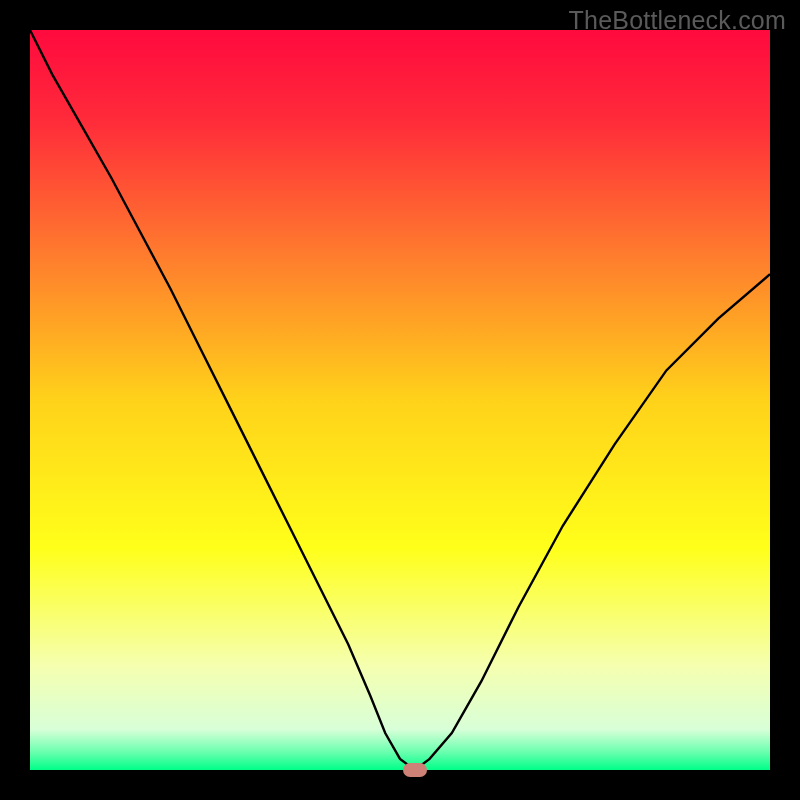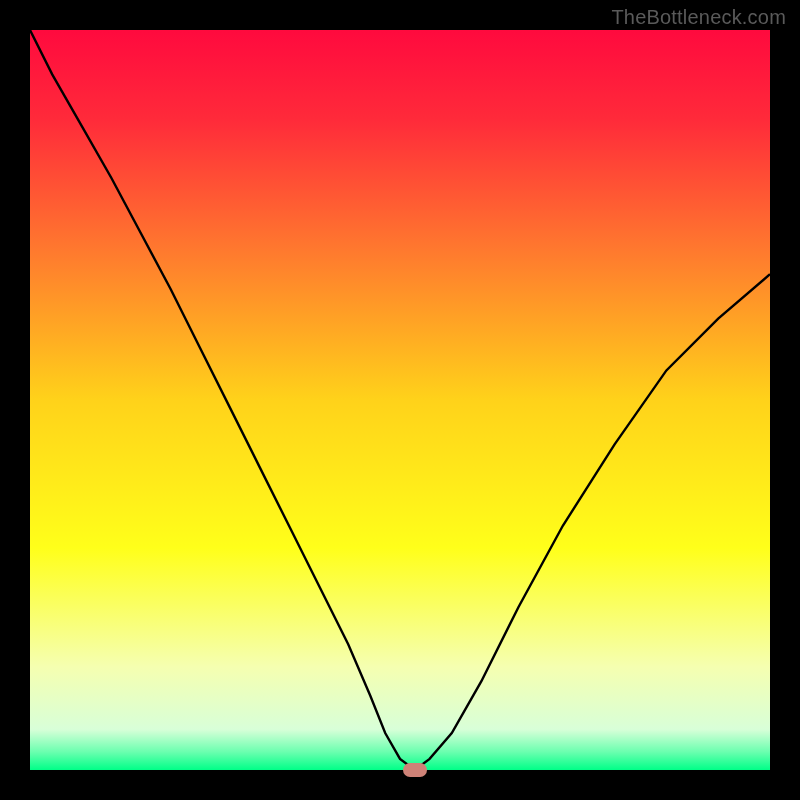--- a/index.html
+++ b/index.html
@@ -10,21 +10,21 @@
     background: #000;
     position: relative;
     overflow: hidden;
     font-family: Arial, Helvetica, sans-serif;
   }
   .watermark {
     position: absolute;
     top: 6px;
     right: 14px;
     color: #5a5a5a;
-    font-size: 20px;
+    font-size: 25px;
     font-weight: 500;
     z-index: 10;
     letter-spacing: 0.2px;
   }
   .plot-wrap {
     position: absolute;
     left: 30px;
     top: 30px;
     width: 740px;
     height: 740px;

